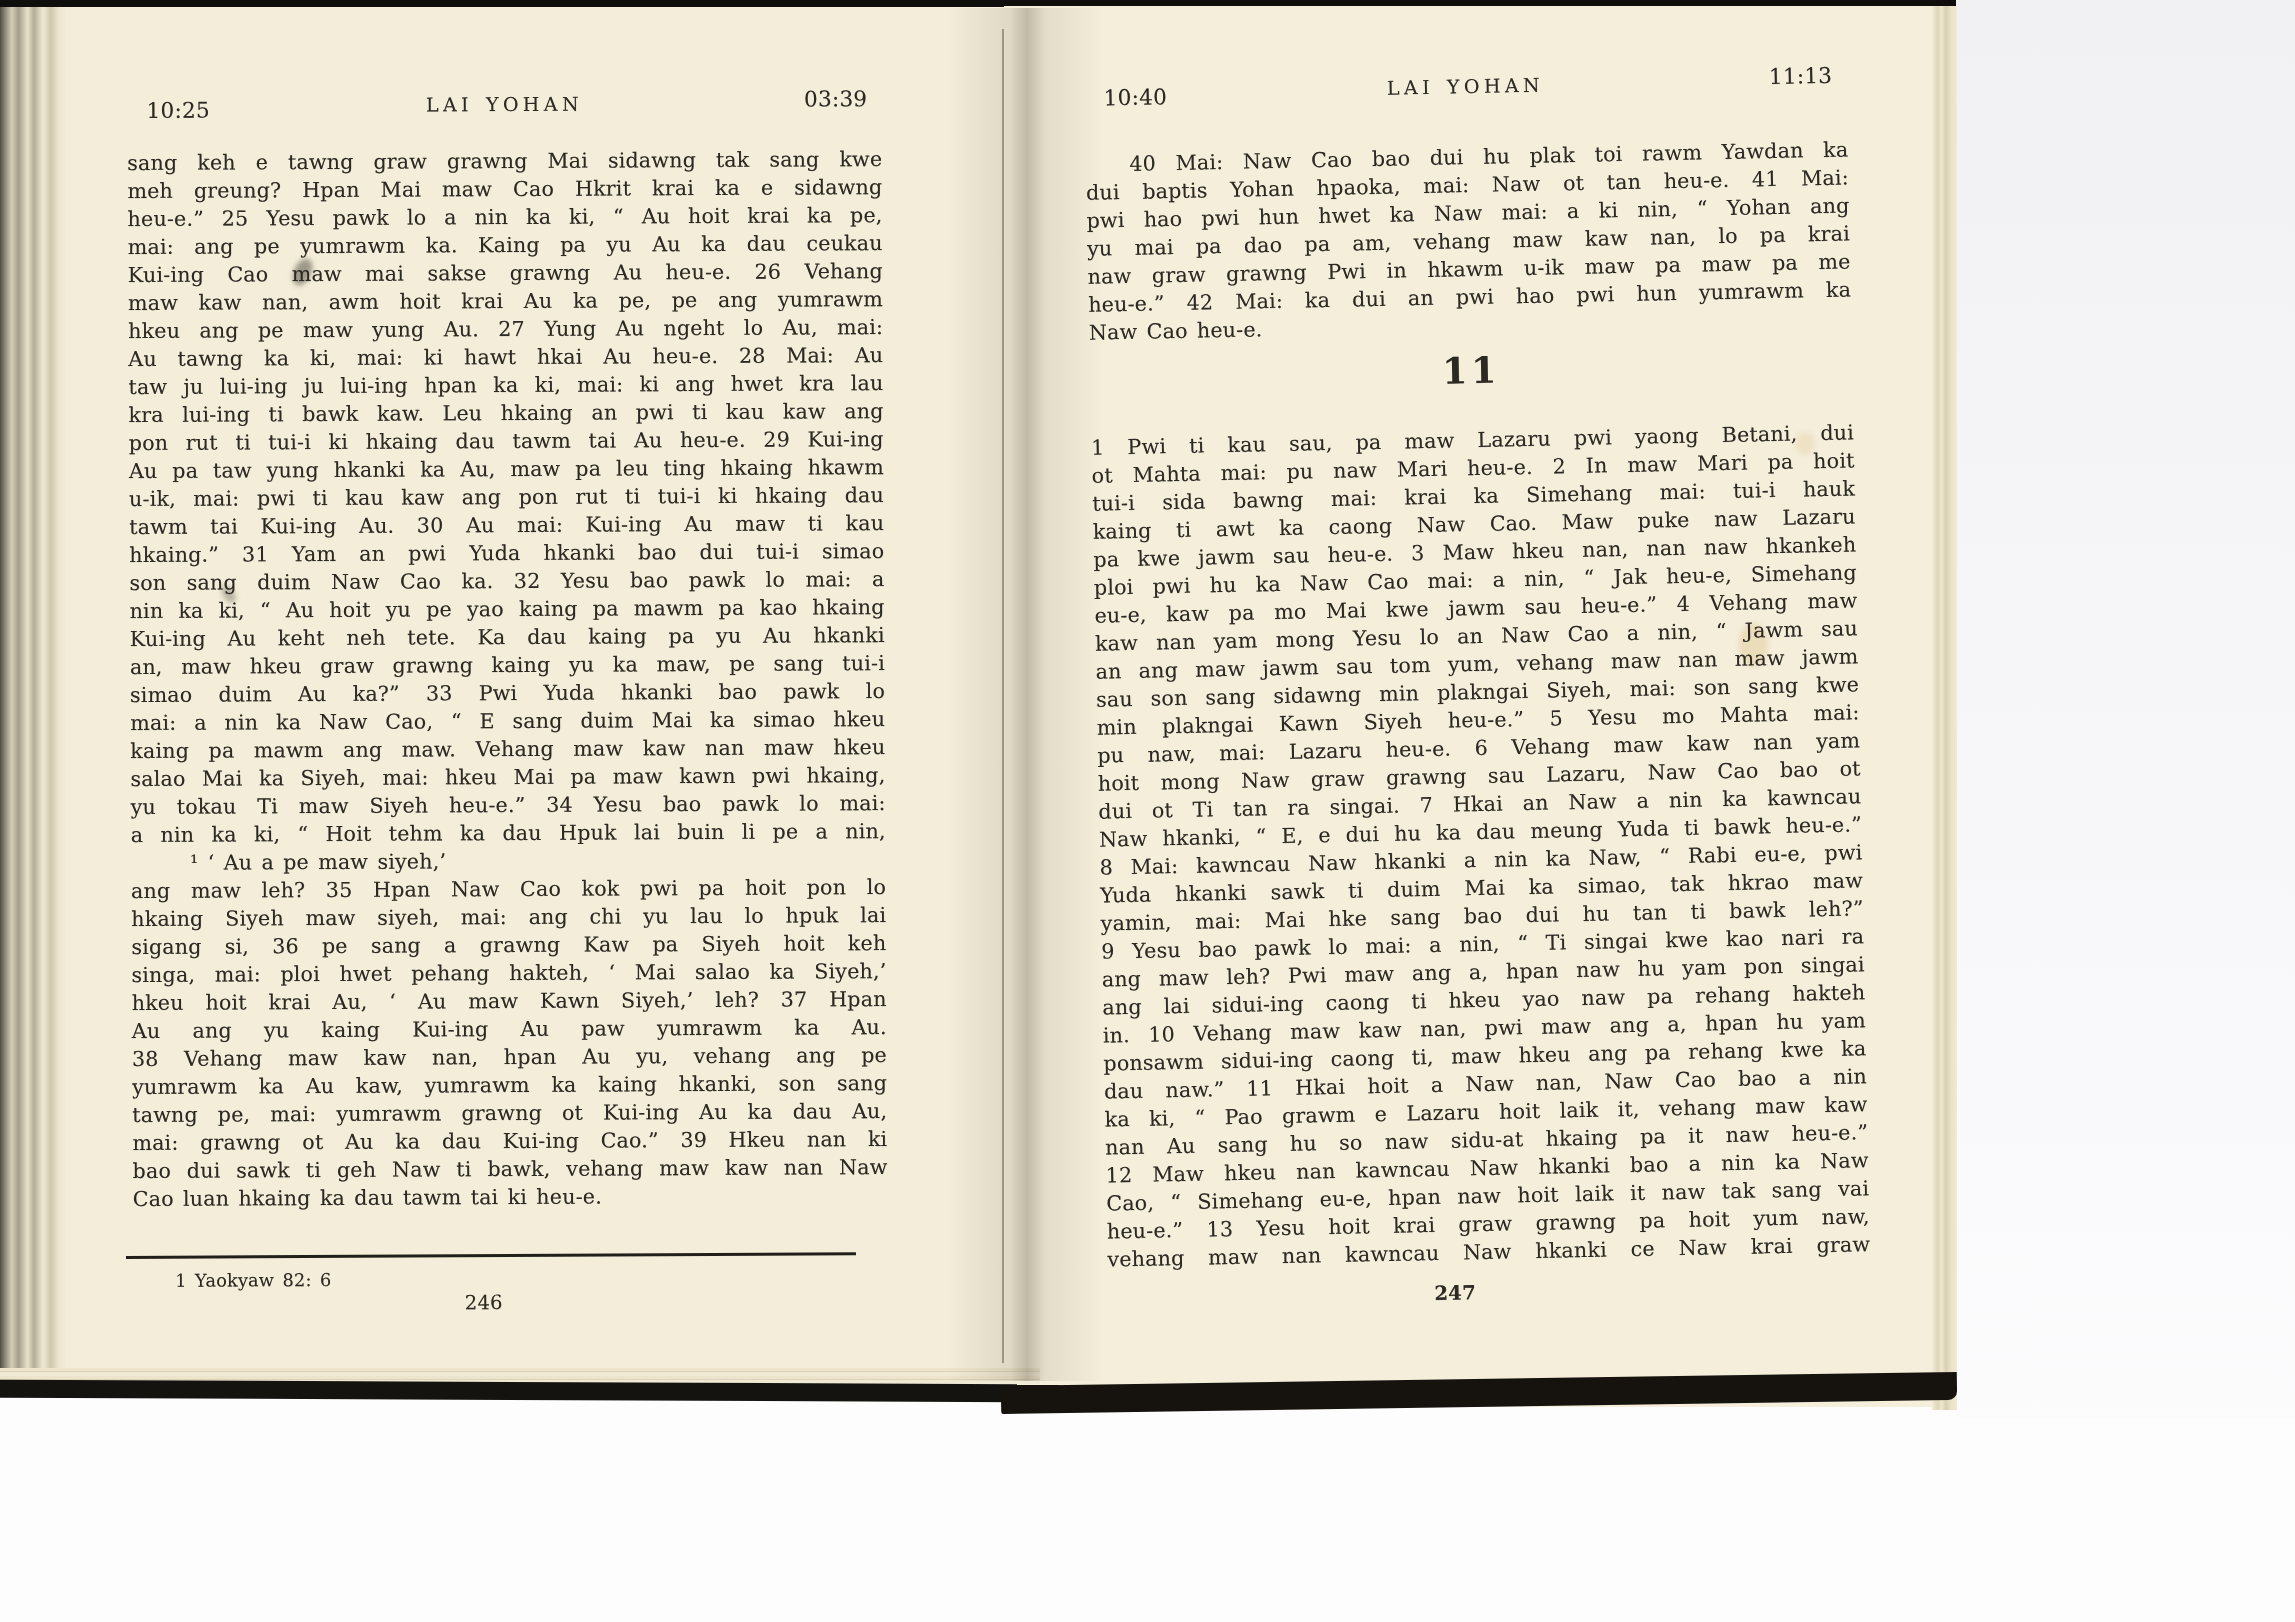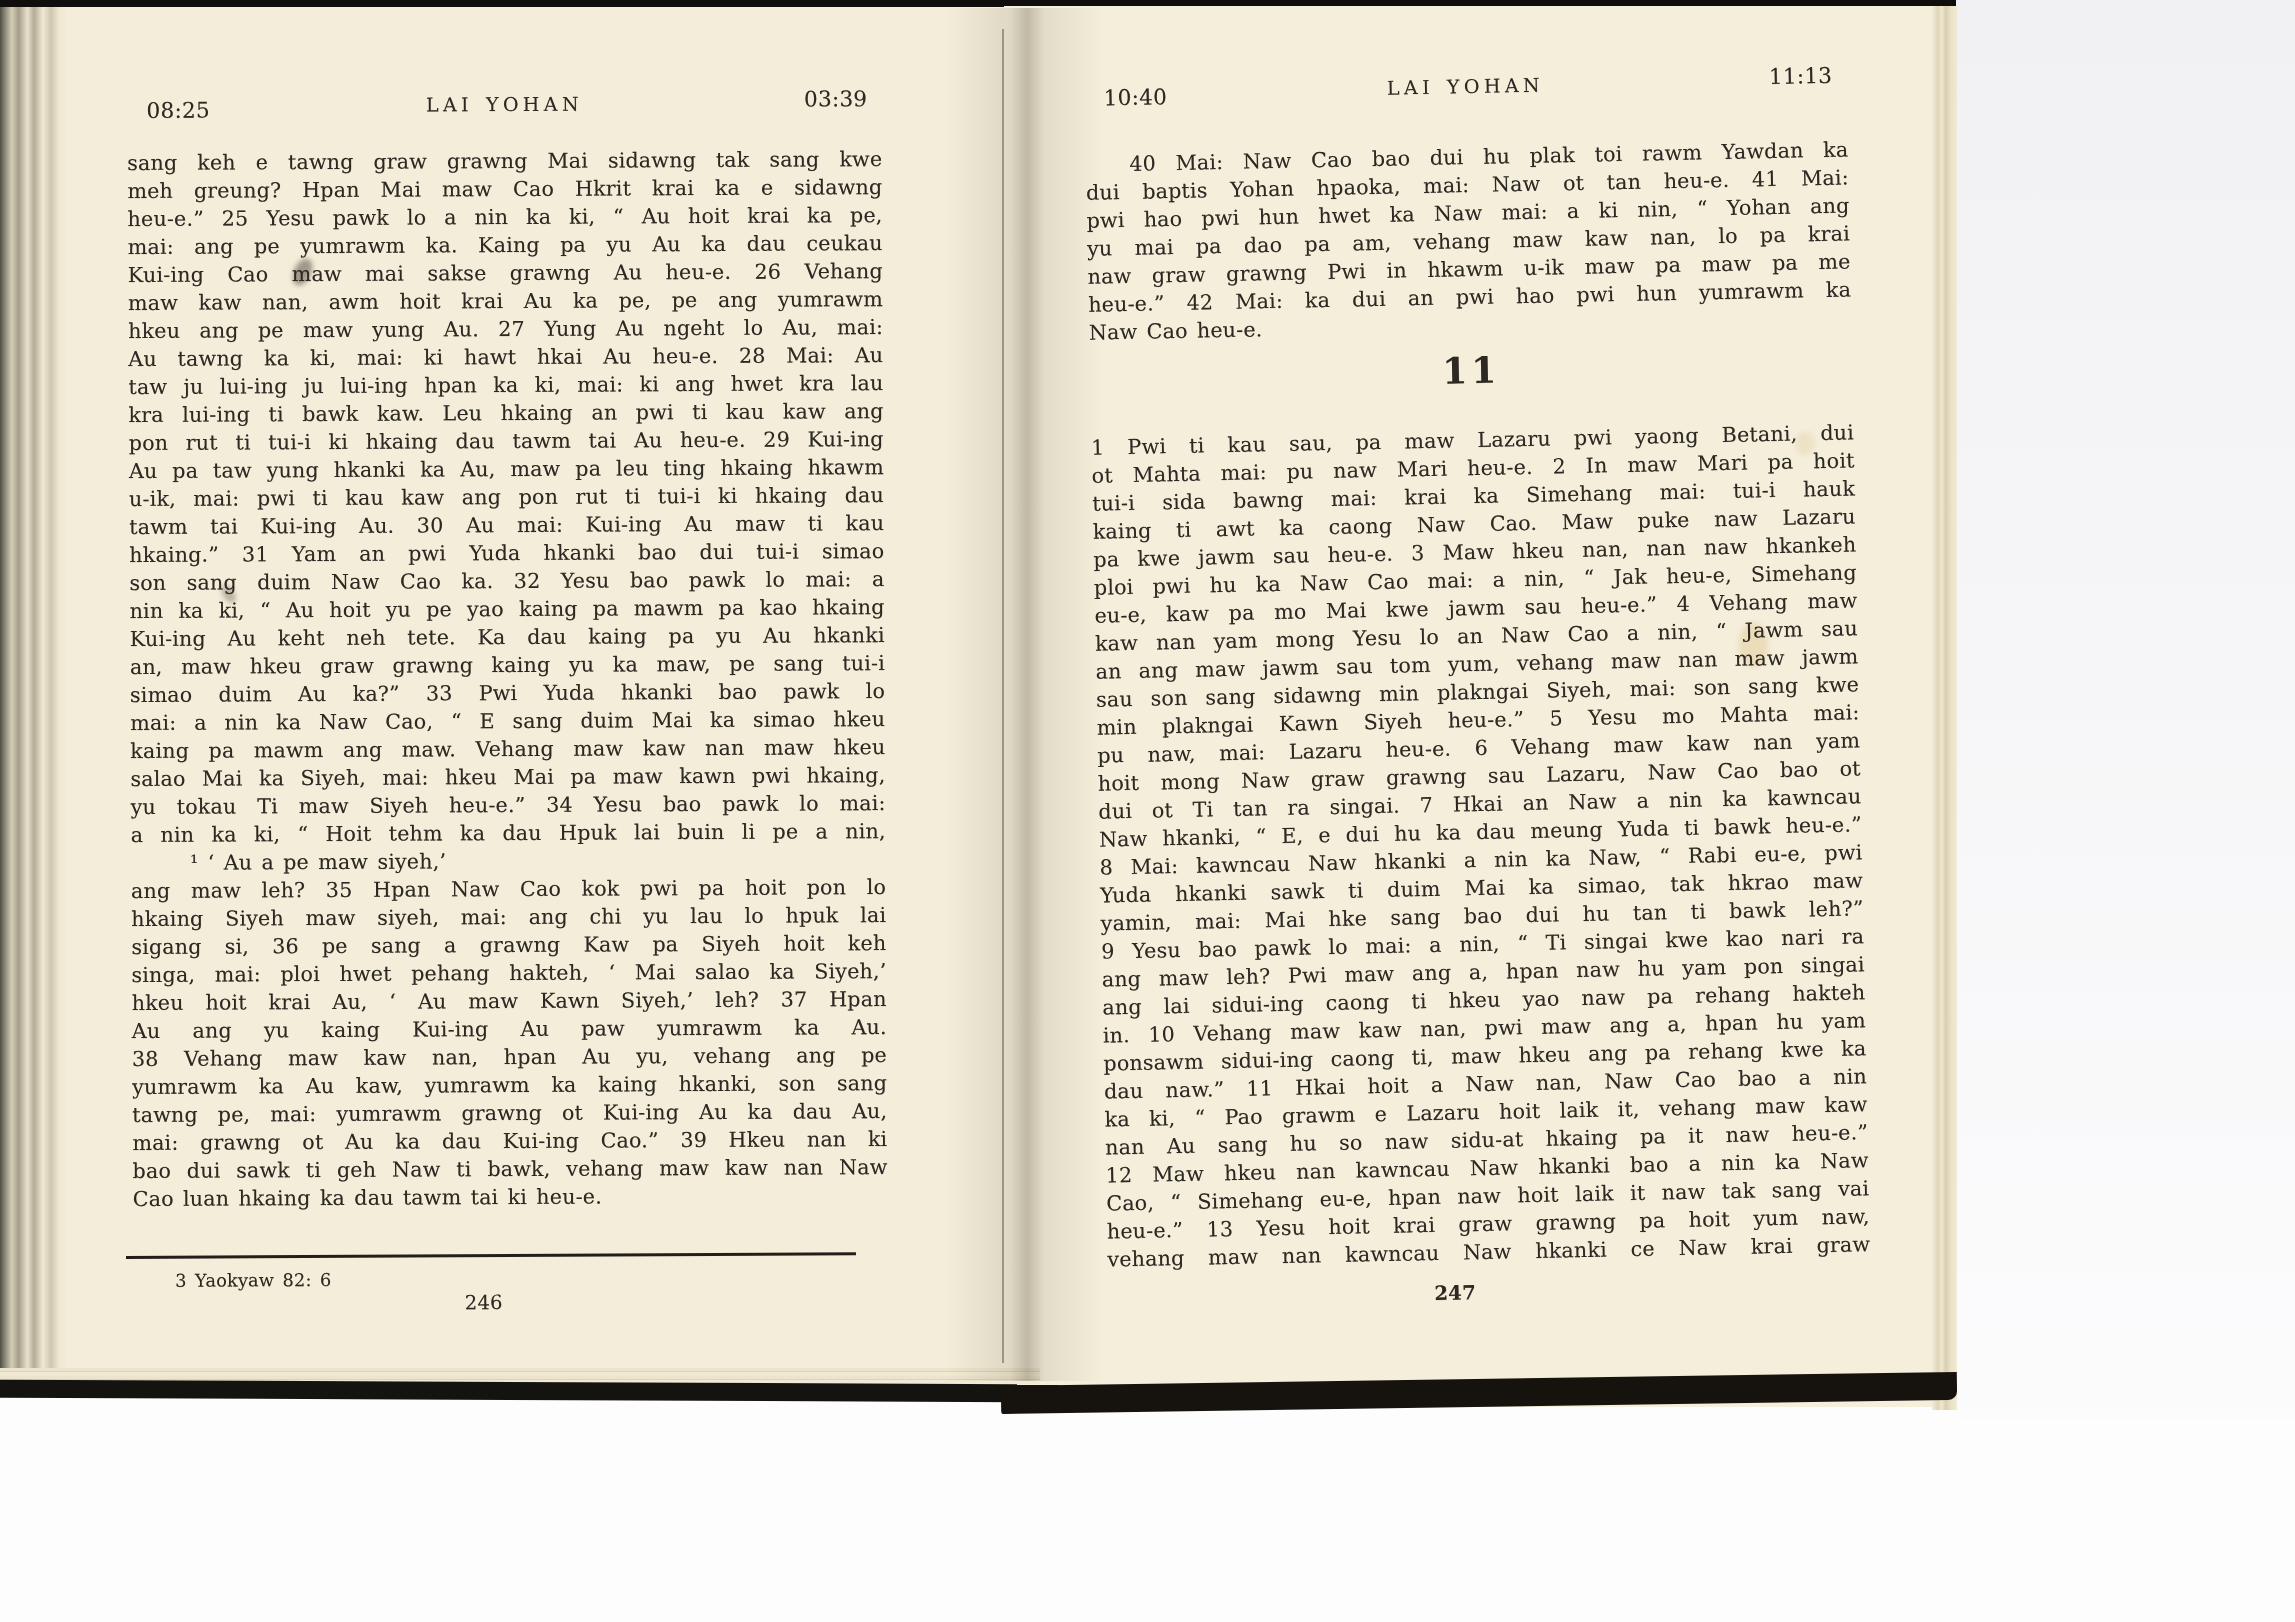--- a/index.html
+++ b/index.html
@@ -78,21 +78,21 @@
   <div class="gutter-shadow"></div>
   <div class="gutter-crease"></div>
 
   <div class="blemish b1"></div>
   <div class="blemish b2"></div>
   <div class="blemish b3"></div>
   <div class="blemish b4"></div>
 
   <div class="page-content pc-left">
     <div class="running-head" style="top:96px;">
-      <span class="rh-left">08:25</span>
+      <span class="rh-left">10:25</span>
       <span class="rh-center">LAI YOHAN</span>
       <span class="rh-right">03:39</span>
     </div>
     <div class="page-body body-left">
         <div class="line">sang keh e tawng graw grawng Mai sidawng tak sang kwe</div>
         <div class="line">meh greung?  Hpan Mai maw Cao Hkrit krai ka e sidawng</div>
         <div class="line">heu-e.”  25 Yesu pawk lo a nin ka ki, “ Au hoit krai ka pe,</div>
         <div class="line">mai: ang pe yumrawm ka.  Kaing pa yu Au ka dau ceukau</div>
         <div class="line">Kui-ing Cao maw mai sakse grawng Au heu-e.  26 Vehang</div>
         <div class="line">maw kaw nan, awm hoit krai Au ka pe, pe ang yumrawm</div>
@@ -123,21 +123,21 @@
         <div class="line">hkeu hoit krai Au, ‘ Au maw Kawn Siyeh,’ leh?  37 Hpan</div>
         <div class="line">Au ang yu kaing Kui-ing Au paw yumrawm ka Au.</div>
         <div class="line">38 Vehang maw kaw nan, hpan Au yu, vehang ang pe</div>
         <div class="line">yumrawm ka Au kaw, yumrawm ka kaing hkanki, son sang</div>
         <div class="line">tawng pe, mai: yumrawm grawng ot Kui-ing Au ka dau Au,</div>
         <div class="line">mai: grawng ot Au ka dau Kui-ing Cao.”  39 Hkeu nan ki</div>
         <div class="line">bao dui sawk ti geh Naw ti bawk, vehang maw kaw nan Naw</div>
         <div class="line noj">Cao luan hkaing ka dau tawm tai ki heu-e.</div>
       </div>
     <div class="footnote-rule"></div>
-    <div class="footnote">3 Yaokyaw 82: 6</div>
+    <div class="footnote">1 Yaokyaw 82: 6</div>
     <div class="folio folio-left">246</div>
   </div>
 
   <div class="page-content pc-right">
     <div class="running-head" style="top:78px;">
       <span class="rh-left">10:40</span>
       <span class="rh-center">LAI YOHAN</span>
       <span class="rh-right">11:13</span>
     </div>
     <div class="page-body body-right-1">

